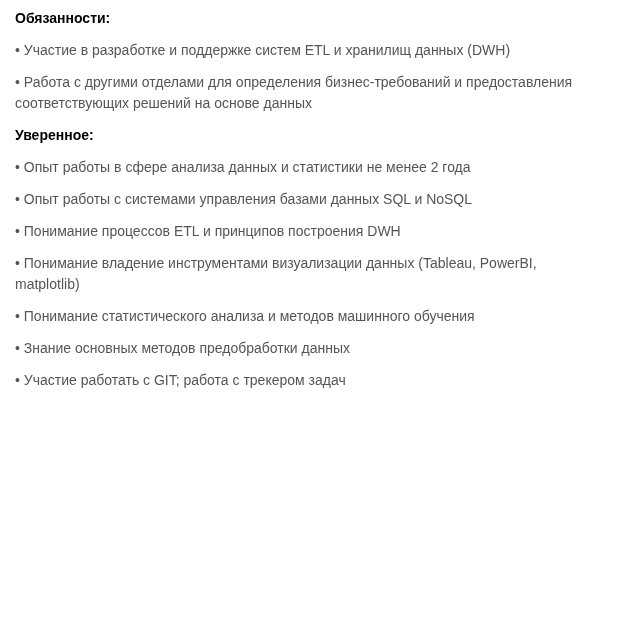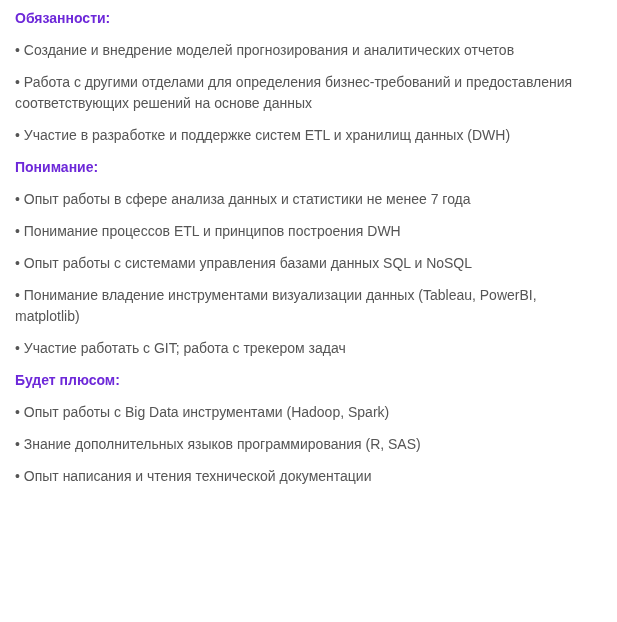--- a/index.html
+++ b/index.html
@@ -19,48 +19,42 @@
     -webkit-font-smoothing: antialiased;
   }
   .doc {
     width: 587px;
   }
   p {
     margin: 11px 0;
   }
   p.section-heading {
     font-weight: bold;
-    color: #6d28d9;
+    color: #000000;
   }
   .doc > section:first-child > p.section-heading {
     margin-top: 0;
   }
 </style>
 </head>
 <body>
 
 <div class="doc">
 
   <section>
     <p class="section-heading">Обязанности:</p>
-    <p class="li">• Создание и внедрение моделей прогнозирования и аналитических отчетов</p>
+    <p class="li">• Участие в разработке и поддержке систем ETL и хранилищ данных (DWH)</p>
     <p class="li">• Работа с другими отделами для определения бизнес-требований и предоставления соответствующих решений на основе данных</p>
-    <p class="li">• Участие в разработке и поддержке систем ETL и хранилищ данных (DWH)</p>
   </section>
 
   <section>
-    <p class="section-heading">Понимание:</p>
-    <p class="li">• Опыт работы в сфере анализа данных и статистики не менее 7 года</p>
+    <p class="section-heading">Уверенное:</p>
+    <p class="li">• Опыт работы в сфере анализа данных и статистики не менее 2 года</p>
+    <p class="li">• Опыт работы с системами управления базами данных SQL и NoSQL</p>
     <p class="li">• Понимание процессов ETL и принципов построения DWH</p>
-    <p class="li">• Опыт работы с системами управления базами данных SQL и NoSQL</p>
     <p class="li">• Понимание владение инструментами визуализации данных (Tableau, PowerBI, matplotlib)</p>
+    <p class="li">• Понимание статистического анализа и методов машинного обучения</p>
+    <p class="li">• Знание основных методов предобработки данных</p>
     <p class="li">• Участие работать с GIT; работа с трекером задач</p>
   </section>
 
-  <section>
-    <p class="section-heading">Будет плюсом:</p>
-    <p class="li">• Опыт работы с Big Data инструментами (Hadoop, Spark)</p>
-    <p class="li">• Знание дополнительных языков программирования (R, SAS)</p>
-    <p class="li">• Опыт написания и чтения технической документации</p>
-
-  </section>
 
 </div>
 
 </body></html>

